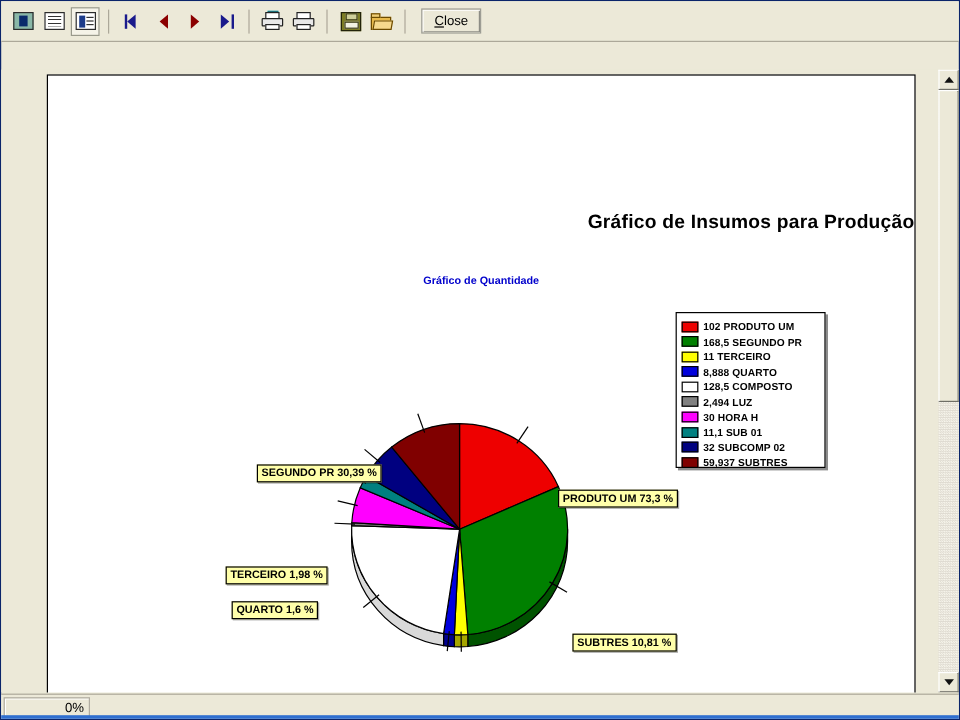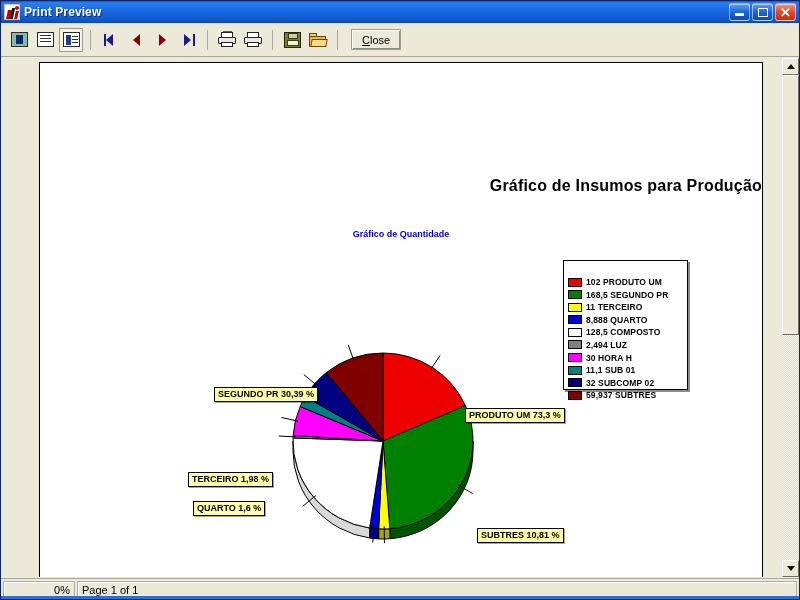--- a/index.html
+++ b/index.html
@@ -129,62 +129,41 @@
   
   .piewrap{position:absolute;left:0;top:0;width:724px;height:560px;}
 
   
   .lbl{position:absolute;background:#ffffaa;border:1px solid #000;box-sizing:border-box;
        font-size:9px;font-weight:bold;color:#000;padding:1px 3px 1px 3px;white-space:nowrap;
        line-height:11px;box-shadow:1px 1px 0 rgba(0,0,0,.35);}
 
   
   .legend{position:absolute;left:523px;top:197px;width:125px;height:130px;background:#fff;
-          border:1px solid #000;box-sizing:border-box;padding:15px 3px;
+          border:1px solid #000;box-sizing:border-box;padding:5px 3px;
           box-shadow:2px 2px 0 rgba(0,0,0,.45);}
   .lrow{display:flex;align-items:center;height:12px;margin:0 0 .6px 1px;}
   .sw{width:14px;height:9px;border:1px solid #000;box-sizing:border-box;margin-right:4px;flex:none;}
   .ltxt{font-size:8.5px;font-weight:bold;color:#000;white-space:nowrap;letter-spacing:.1px;}
 
   
   .status{position:absolute;left:0;right:0;bottom:0;height:21px;background:#ece9d8;
           border-top:1px solid #aca899;display:flex;align-items:center;box-sizing:border-box;}
   .spane{height:17px;margin:1px 0 0 2px;border:1px solid #b0aca0;box-sizing:border-box;
          display:flex;align-items:center;font-size:11px;color:#000;padding:0 4px;
          box-shadow:inset 1px 1px 0 #fff;}
   .spane.zoom{width:72px;justify-content:flex-end;}
   .spane.pg{flex:1;margin-right:2px;}
   .bluebar{position:absolute;left:0;right:0;bottom:0;height:3px;background:#2f6fd0;}
 </style>
 </head>
 <body>
 
 <div class="window">
 
-  <div class="titlebar">
-    <div class="tb-icon">
-      <span class="g1"></span>
-        <span class="g2"></span>
-        <span class="g3"></span>
-        <span class="g4"></span>
-    </div>
-    <span class="tb-title">Print Preview</span>
-    <span class="tb-spacer"></span>
-    <div class="tb-btns">
-      <div class="tb-btn">
-          <span class="min-g"></span>
-        </div>
-      <div class="tb-btn">
-          <span class="max-g"></span>
-        </div>
-      <div class="tb-btn close">
-          <span class="glyph x-g">✕</span>
-        </div>
-    </div>
-  </div>
 
   <div class="toolbar">
     <div class="tbtn">
         <span class="vi one"></span>
       </div>
     <div class="tbtn">
         <span class="vi lines"></span>
       </div>
     <div class="tbtn pressed">
       <span class="vi wide">
@@ -360,17 +339,16 @@
         </div>
       <div class="sb-thumb"></div>
       <div class="sb-arrow dn">
           <span class="caret d"></span>
         </div>
     </div>
   </div>
 
   <div class="status">
     <div class="spane zoom">0%</div>
-    <div class="spane pg">Page 1 of 1</div>
   </div>
 
   <div class="bluebar"></div>
 </div>
 
 </body></html>

